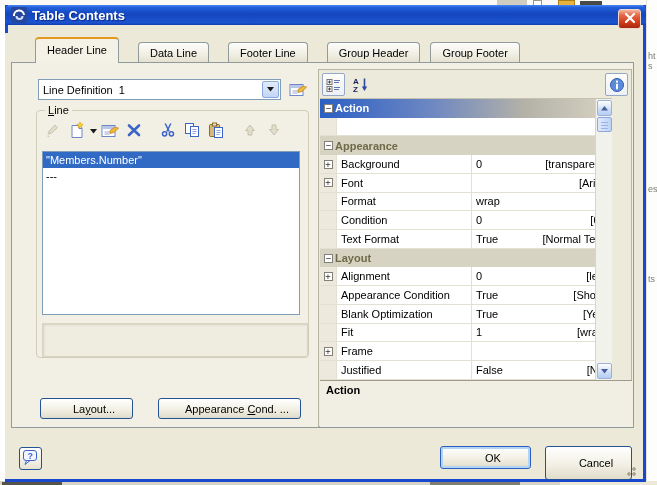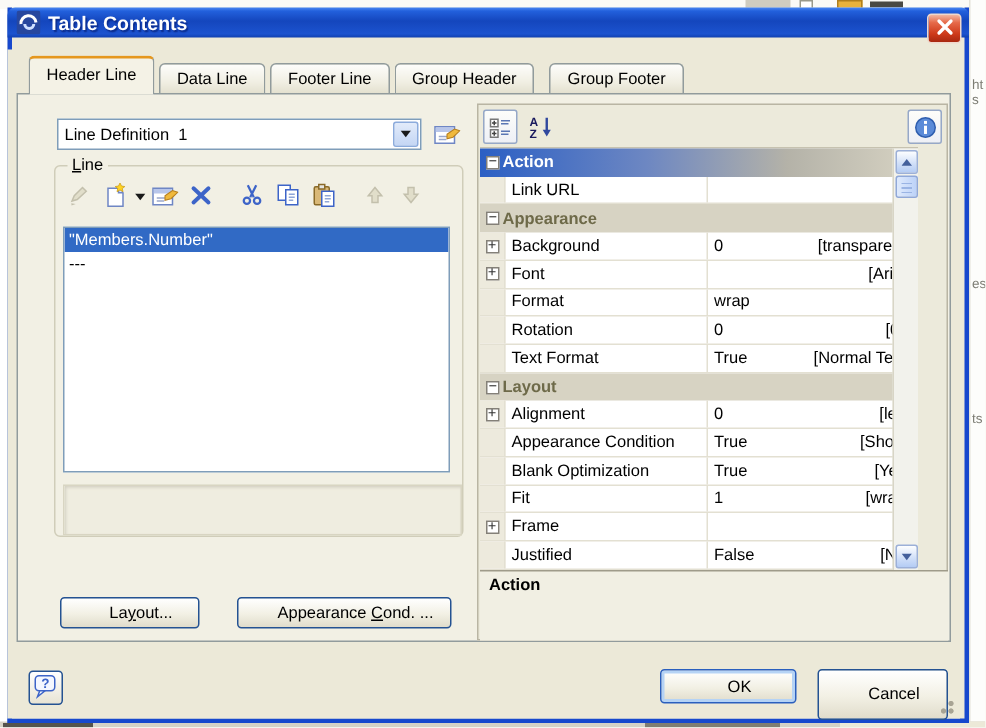--- a/index.html
+++ b/index.html
@@ -31,21 +31,21 @@
   .close-btn{position:absolute;right:5px;top:4px;width:23px;height:20px;border-radius:3px;
     border:1px solid #f0d8cc;box-sizing:border-box;
     background:linear-gradient(180deg,#f2b6a0 0%,#e66a4a 28%,#ce3a1a 70%,#a82810 100%);
     display:flex;align-items:center;justify-content:center;}
   .body{position:absolute;left:-3px;top:28px;width:635px;height:446px;background:#ece9d8;}
 
   
   .tabs{position:absolute;left:14px;top:6px;display:flex;align-items:flex-end;height:24px;}
   .tab{height:20px;line-height:20px;padding:0 11px;margin-right:3px;
     border:1px solid #919b9c;border-bottom:none;border-radius:4px 4px 0 0;
-    background:linear-gradient(180deg,#fdfdfb 0%,#f0eee2 60%,#e2dfcd 100%);white-space:nowrap;}
+    background:linear-gradient(180deg,#fdfdfb 0%,#f0eee2 60%,#e2dfcd 100%);white-space:nowrap;margin-left:16px;}
   .tab.active{height:24px;line-height:22px;background:#f4f2e6;position:relative;z-index:3;
     border-top:2px solid #e5971e;}
   .tab:nth-child(5){margin-left:7px;}
   .tabpage{position:absolute;left:6px;top:29px;width:623px;height:366px;box-sizing:border-box;
     border:1px solid #919b9c;background:#f2f0e4;z-index:2;}
 
   
   .combo{position:absolute;left:26px;top:16px;width:243px;height:21px;box-sizing:border-box;
     background:#fff;border:1px solid #7f9db9;display:flex;align-items:center;}
   .combo-text{flex:1;padding-left:4px;white-space:pre;overflow:hidden;}
@@ -289,21 +289,20 @@
                 </svg>
               </div>
           </div>
           <div class="pgrid" id="pgrid">
             <div class="pgrow cat sel">
                 <span class="ebox">−</span>
                 <span class="clabel">Action</span>
               </div>
               <div class="pgrow prop">
                 <span class="pg-margin"></span>
-                <span class="pg-name">Link URL</span>
                 <span class="pg-val">
                   <span class="v"></span>
                   <span class="hint"></span>
                 </span>
               </div>
               <div class="pgrow cat">
                 <span class="ebox">−</span>
                 <span class="clabel">Appearance</span>
               </div>
               <div class="pgrow prop">
@@ -329,21 +328,21 @@
               <div class="pgrow prop">
                 <span class="pg-margin"></span>
                 <span class="pg-name">Format</span>
                 <span class="pg-val">
                   <span class="v">wrap</span>
                   <span class="hint"></span>
                 </span>
               </div>
               <div class="pgrow prop">
                 <span class="pg-margin"></span>
-                <span class="pg-name">Rotation</span>
+                <span class="pg-name">Condition</span>
                 <span class="pg-val">
                   <span class="v">0</span>
                   <span class="hint">[0°]</span>
                 </span>
               </div>
               <div class="pgrow prop">
                 <span class="pg-margin"></span>
                 <span class="pg-name">Text Format</span>
                 <span class="pg-val">
                   <span class="v">True</span>

